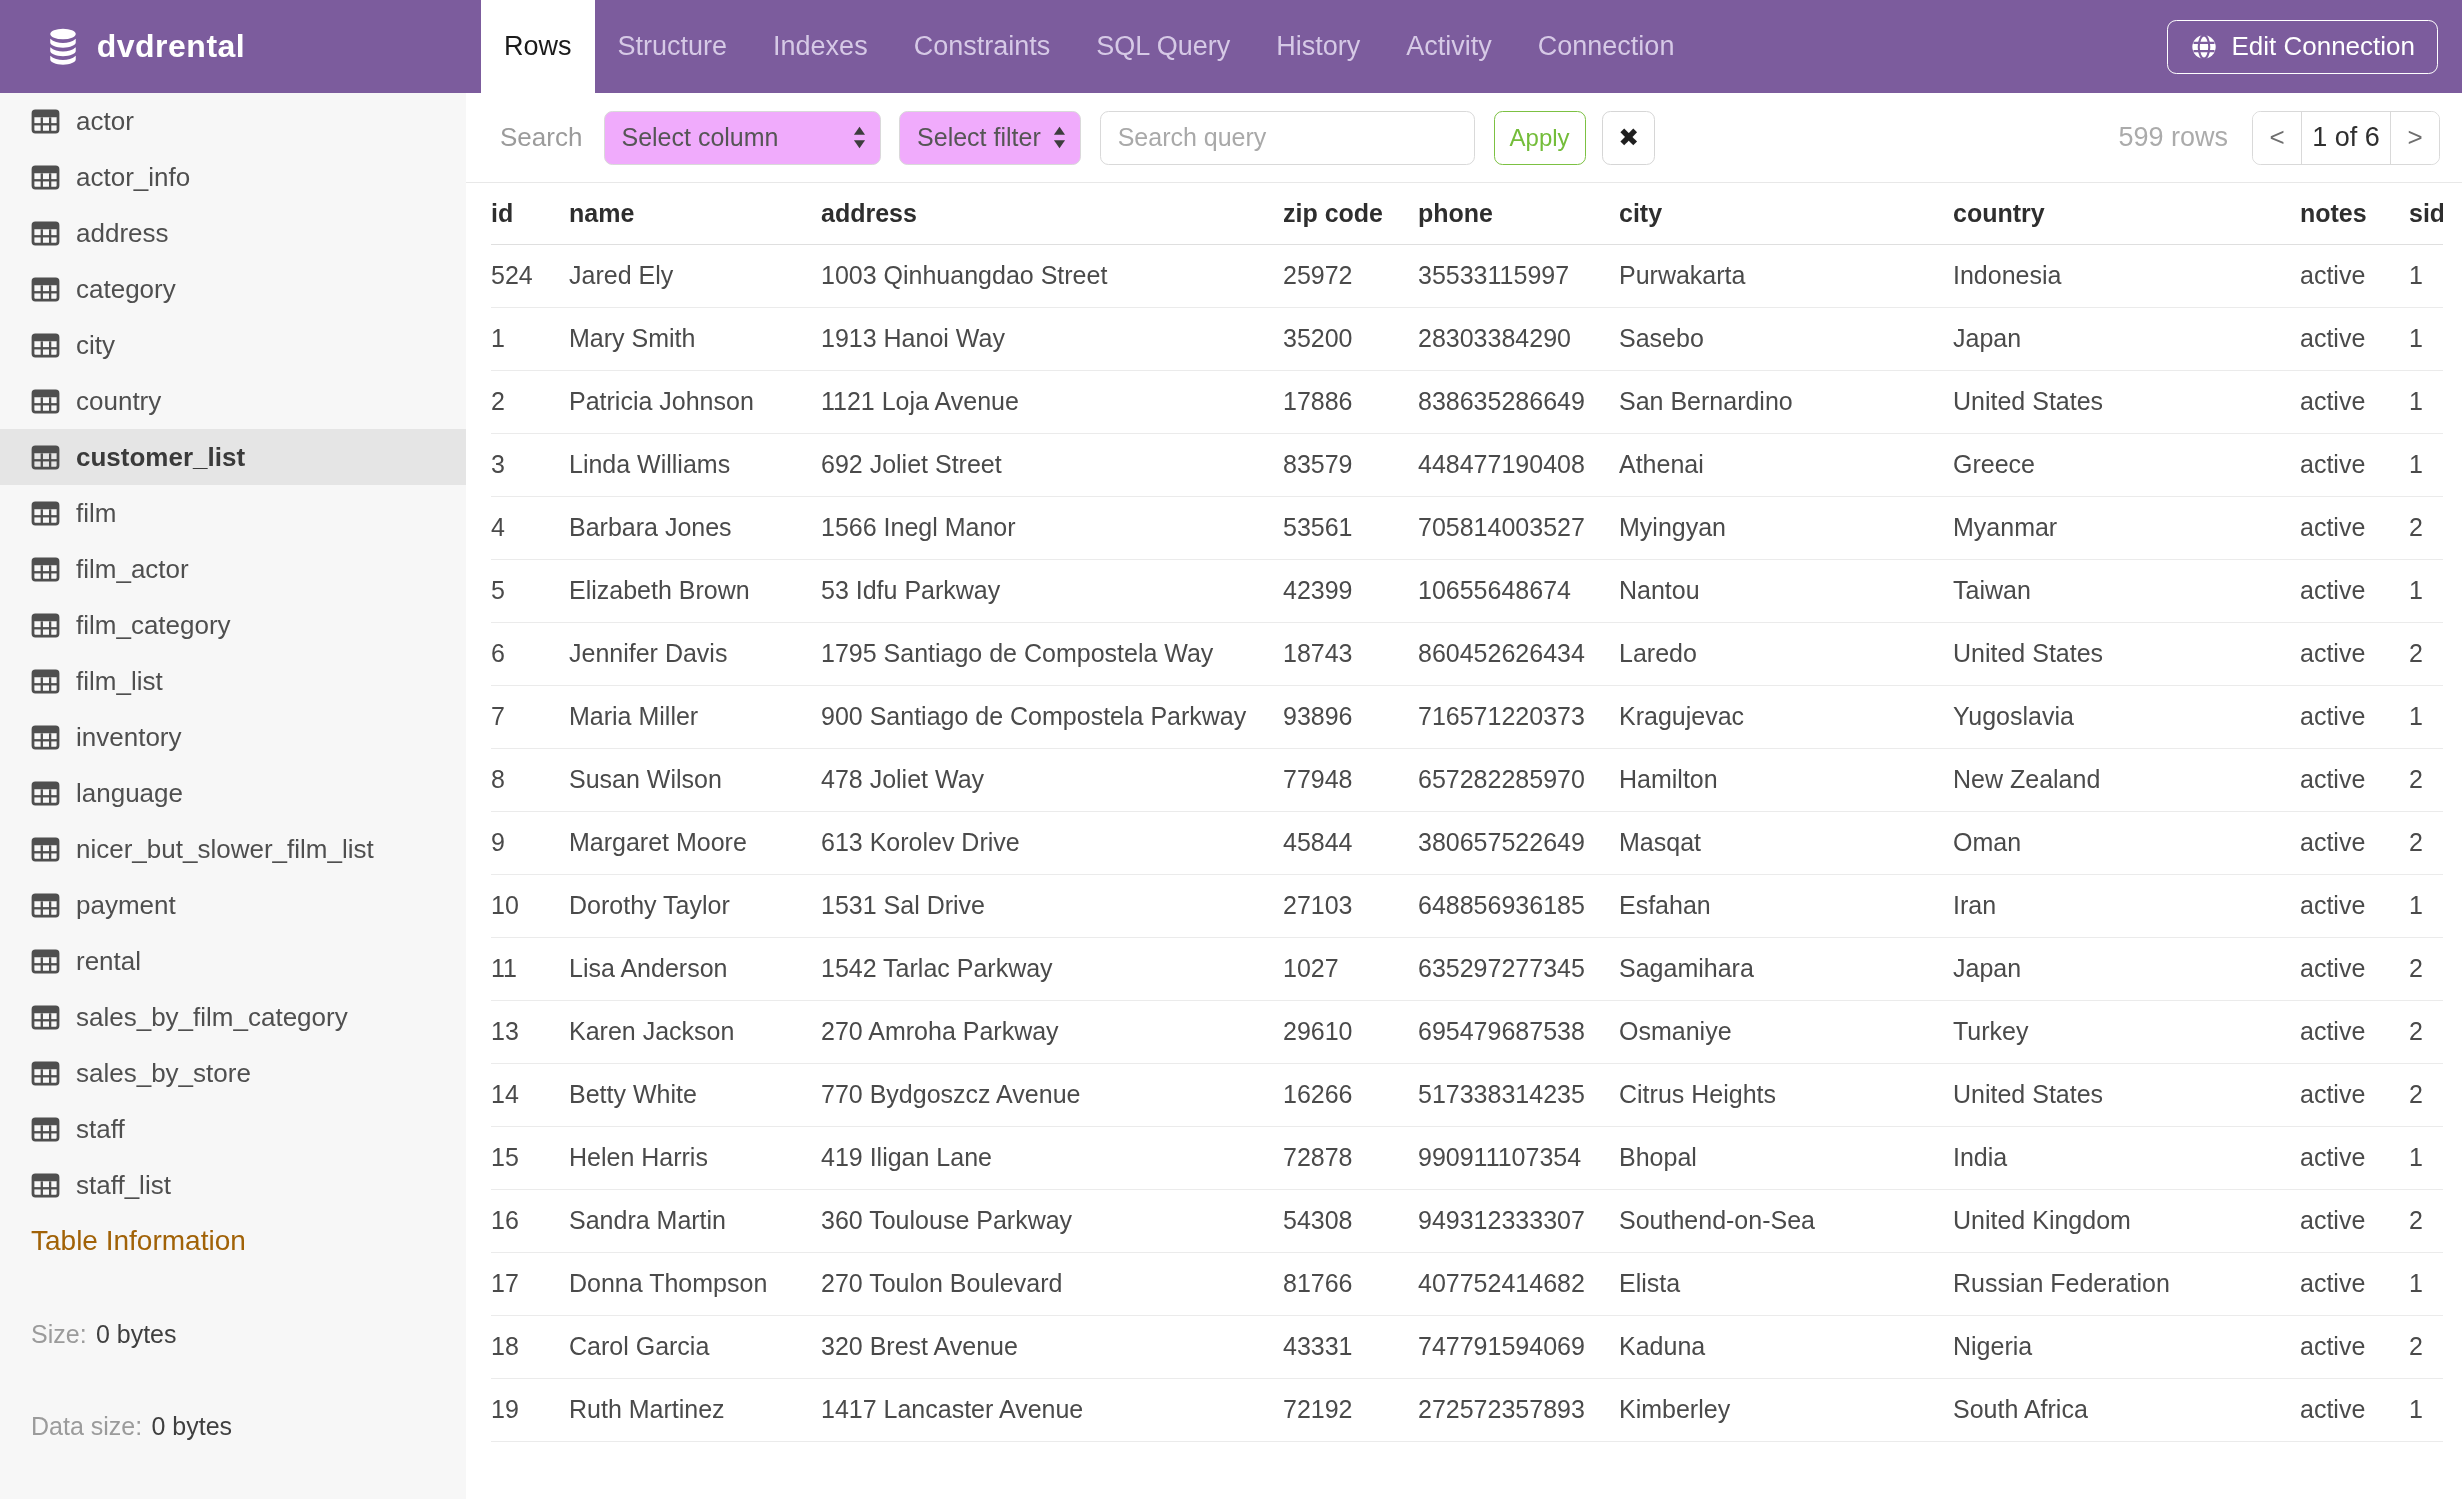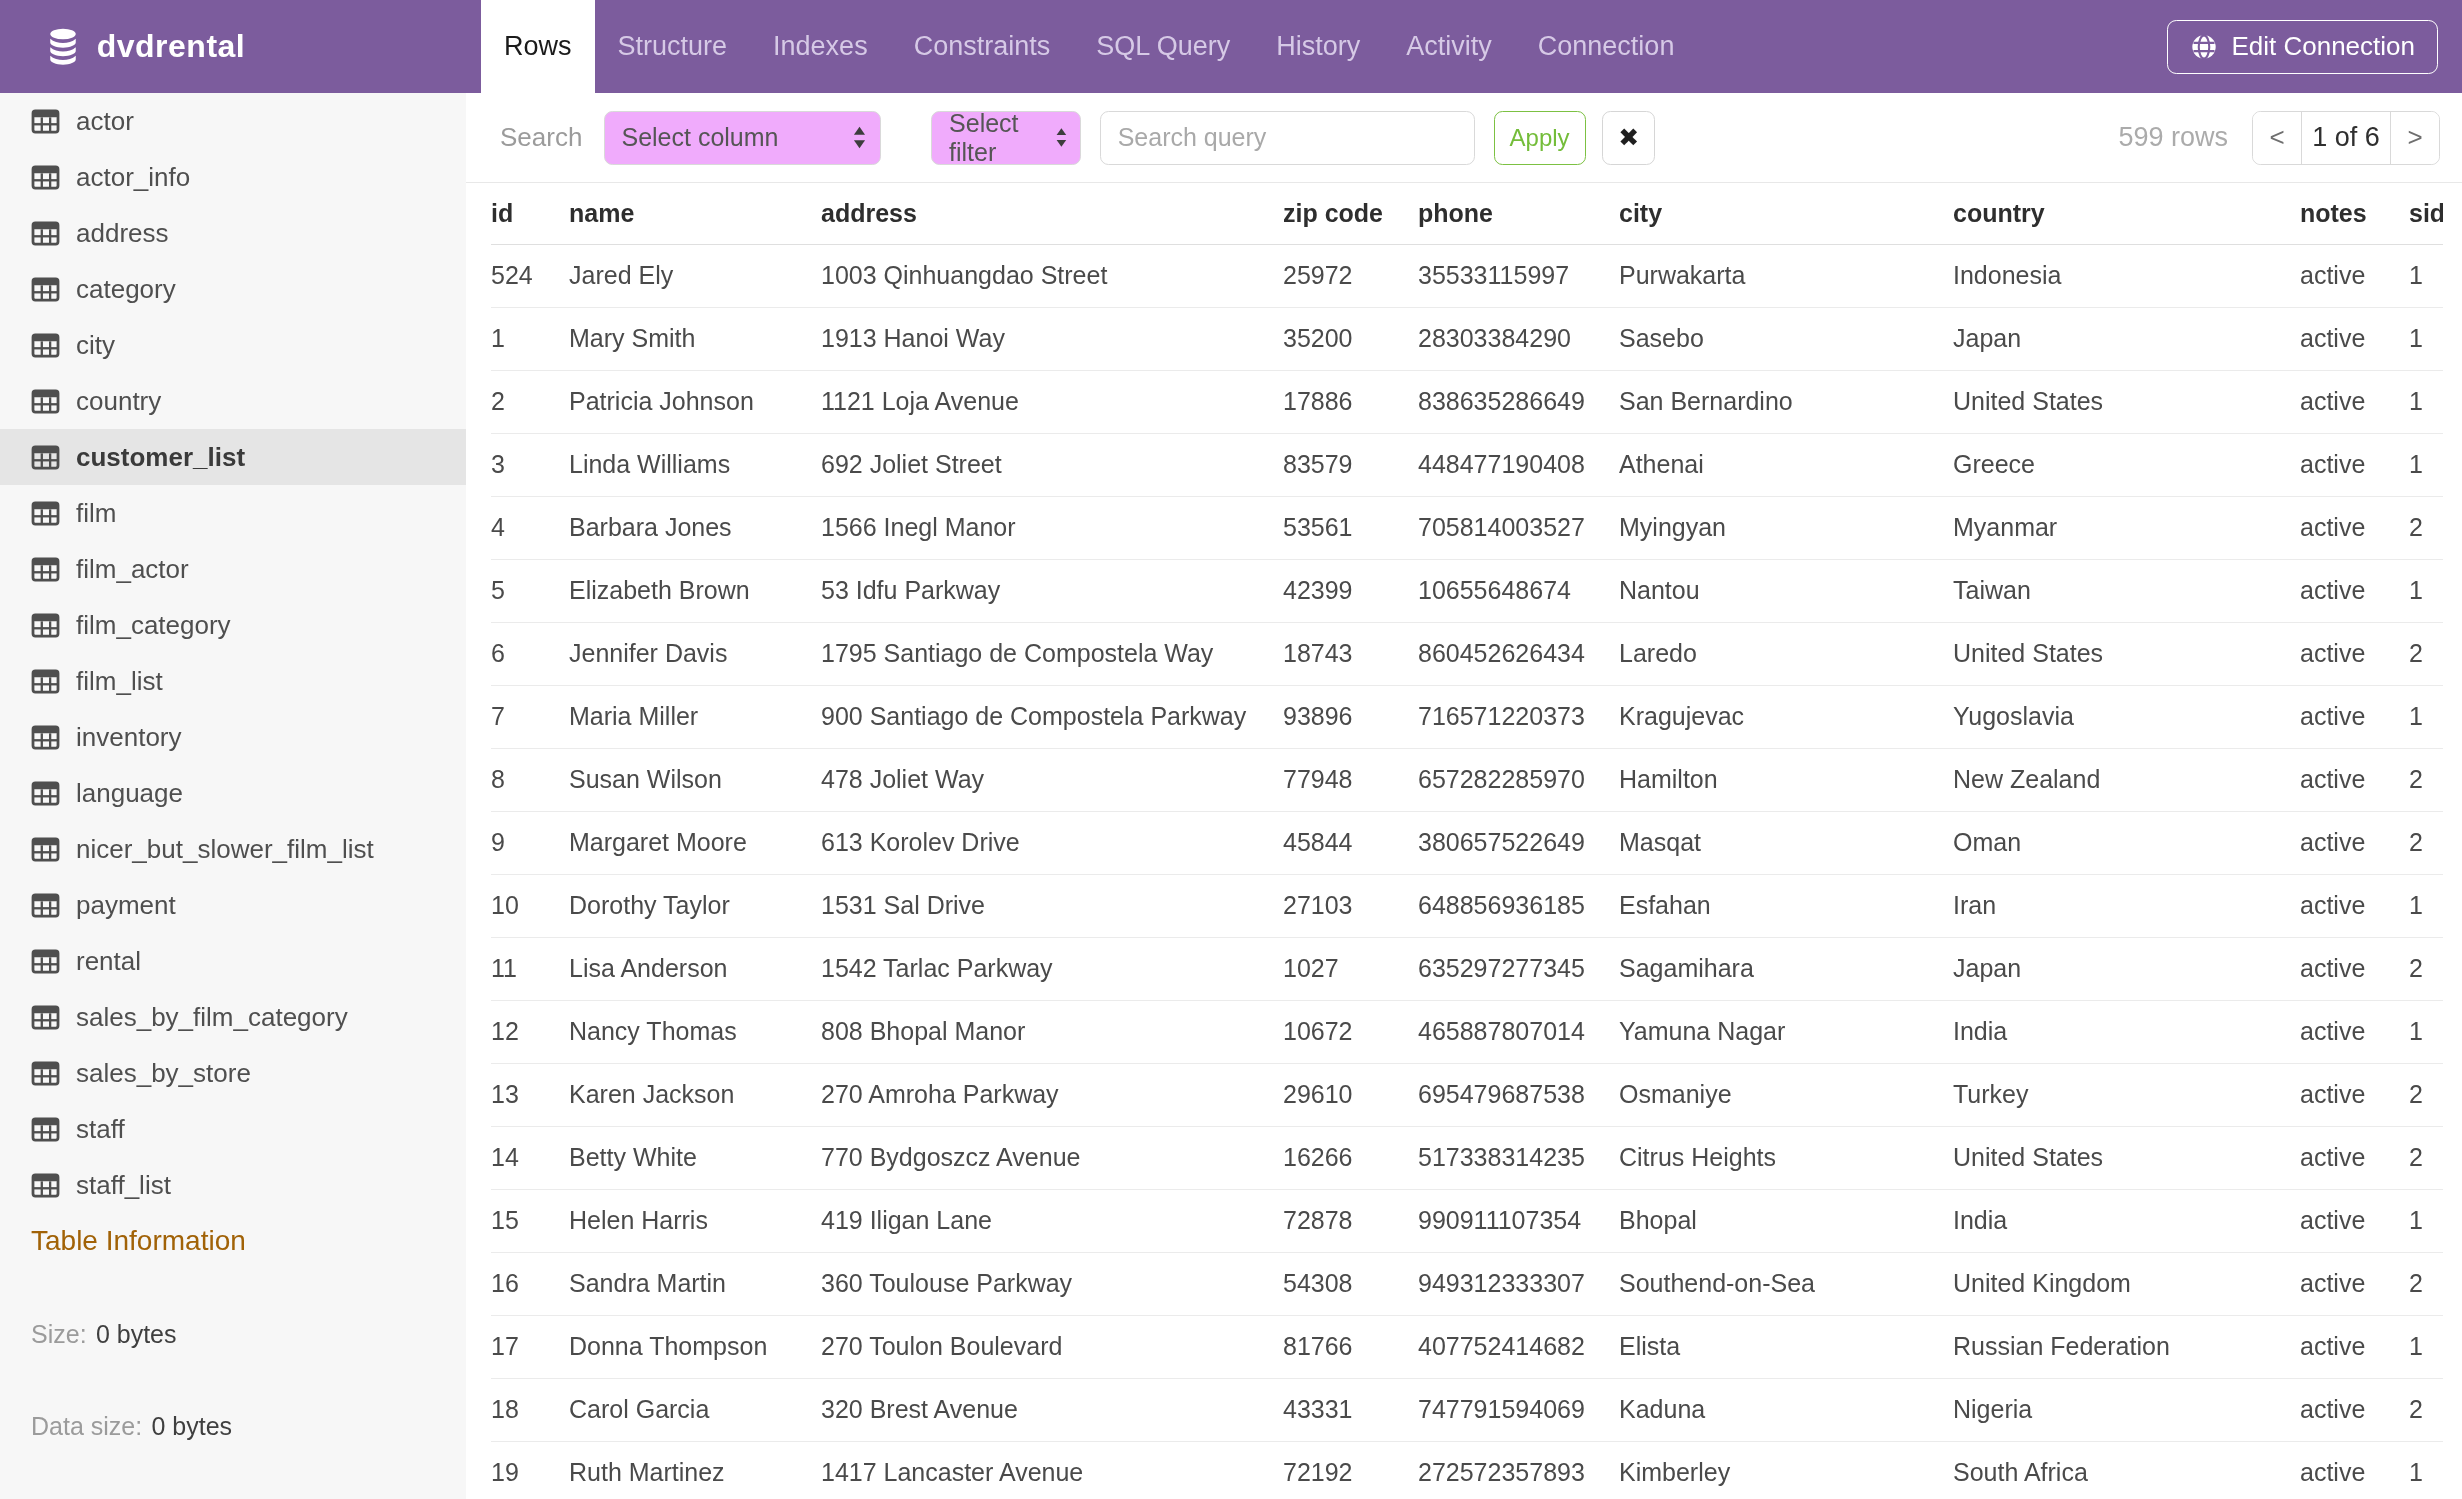--- a/index.html
+++ b/index.html
@@ -43,21 +43,21 @@
   
   .main { flex: 1; display: flex; flex-direction: column; min-width: 0; background: #fff; }
   .toolbar { height: 89px; flex: none; display: flex; align-items: center; padding: 0 22px 0 34px; }
   .search-label { color: #9B9B9B; font-size: 26px; margin-right: 21.4px; }
   .select-box {
     height: 54px; border: 1.9px solid #D9D9D9; border-radius: 8.4px; background: #f0abfc;
     display: flex; align-items: center; justify-content: space-between;
     padding: 0 13px 0 16.7px; color: #555; font-size: 25px; margin-right: 18.6px; cursor: pointer;
   }
   .select-column { width: 277px; }
-  .select-filter { width: 150px; margin-left: 32px; }
+  .select-filter { width: 182px; }
   .search-input {
     width: 375px; height: 54px; border: 1.9px solid #D9D9D9; border-radius: 8.4px;
     padding: 0 16.7px; font-size: 25px; color: #444; margin-right: 18.6px; outline: none;
     font-family: inherit;
   }
   .search-input::placeholder { color: #A9A9A9; }
   .apply-btn { width: 92px; height: 54px; border: 1.9px solid #7CC142; border-radius: 8.4px; background: #fff; color: #74BD3A; font-size: 24px; margin-right: 16.7px; font-family: inherit; cursor: pointer; }
   .clear-btn { width: 53px; height: 54px; border: 1.9px solid #D6D6D6; border-radius: 8.4px; background: #fff; color: #1f1f1f; font-size: 25px; font-weight: bold; font-family: inherit; cursor: pointer; }
   .toolbar-spacer { flex: 1; }
   .row-count { color: #ABABAB; font-size: 27px; margin-right: 24px; }
@@ -529,31 +529,20 @@
                 <td>Lisa Anderson</td>
                 <td>1542 Tarlac Parkway</td>
                 <td>1027</td>
                 <td>635297277345</td>
                 <td>Sagamihara</td>
                 <td>Japan</td>
                 <td>active</td>
                 <td>2</td>
               </tr>
               <tr>
-                <td>12</td>
-                <td>Nancy Thomas</td>
-                <td>808 Bhopal Manor</td>
-                <td>10672</td>
-                <td>465887807014</td>
-                <td>Yamuna Nagar</td>
-                <td>India</td>
-                <td>active</td>
-                <td>1</td>
-              </tr>
-              <tr>
                 <td>13</td>
                 <td>Karen Jackson</td>
                 <td>270 Amroha Parkway</td>
                 <td>29610</td>
                 <td>695479687538</td>
                 <td>Osmaniye</td>
                 <td>Turkey</td>
                 <td>active</td>
                 <td>2</td>
               </tr>

